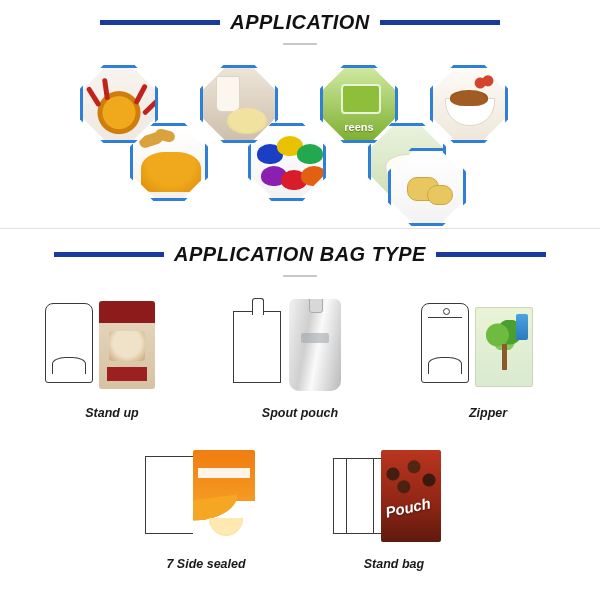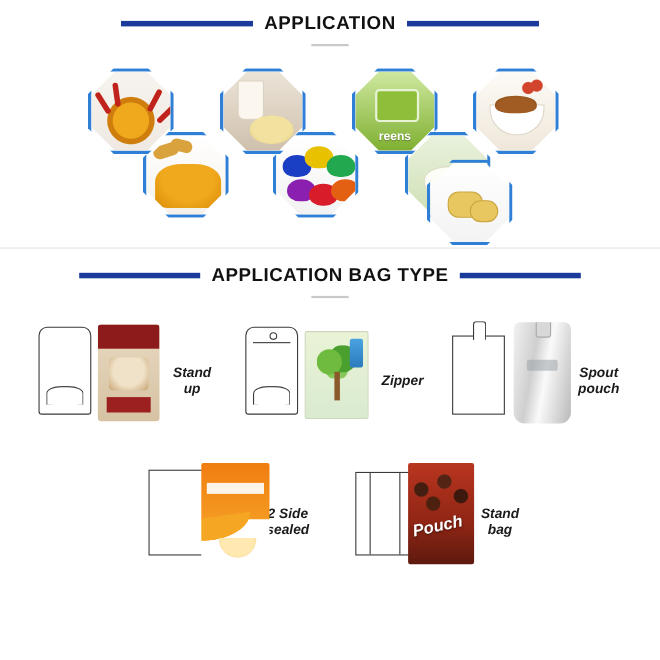--- a/index.html
+++ b/index.html
@@ -31,22 +31,23 @@
     padding: 0;
   }
   .rule {
     height: 5px;
     background: #1a3a9c;
     flex: 0 0 auto;
   }
   .rule.left  { width: 120px; }
   .rule.right { width: 120px; }
   .section-title {
-    font-size: 17px;
+    font-size: 20px;
     font-weight: bold;
+    font-style: italic;
     color: #111111;
     letter-spacing: .5px;
     white-space: nowrap;
   }
   .subrule {
     width: 34px;
     height: 2px;
     background: #c9c9c9;
     margin: 9px auto 0 auto;
   }
@@ -163,21 +164,21 @@
   }
   .bag-row {
     display: flex;
     justify-content: center;
     gap: 18px;
     margin-top: 20px;
   }
   .bag-cell {
     width: 170px;
     display: flex;
-    flex-direction: row;
+    flex-direction: column;
     align-items: center;
   }
   .bag-art {
     position: relative;
     width: 150px;
     height: 100px;
   }
   .bag-caption {
     margin-top: 9px;
     font-size: 12.5px;
@@ -420,60 +421,60 @@
             <div class="kraft-top"></div>
             <div class="kraft-win"></div>
             <div class="kraft-label"></div>
           </div>
         </div>
         <div class="bag-caption">Stand up</div>
       </div>
 
       <div class="bag-cell">
         <div class="bag-art">
+          <div class="outline-bag outline-spout">
+            <div class="spout-neck"></div>
+          </div>
+          <div class="prod prod-spout">
+            <div class="cap"></div>
+            <div class="mark"></div>
+          </div>
+        </div>
+        <div class="bag-caption">Spout pouch</div>
+      </div>
+
+      <div class="bag-cell">
+        <div class="bag-art">
           <div class="outline-bag outline-standup">
             <div class="zip-line"></div>
             <div class="zip-dot"></div>
           </div>
           <div class="prod prod-tree">
             <div class="tree-crown"></div>
             <div class="tree-trunk"></div>
             <div class="tree-strip"></div>
           </div>
         </div>
         <div class="bag-caption">Zipper</div>
-      </div>
-
-      <div class="bag-cell">
-        <div class="bag-art">
-          <div class="outline-bag outline-spout">
-            <div class="spout-neck"></div>
-          </div>
-          <div class="prod prod-spout">
-            <div class="cap"></div>
-            <div class="mark"></div>
-          </div>
-        </div>
-        <div class="bag-caption">Spout pouch</div>
       </div>
 
     </div>
 
     <div class="bag-row" style="margin-top:28px;">
 
       <div class="bag-cell">
         <div class="bag-art">
           <div class="outline-bag outline-flat"></div>
           <div class="prod prod-orange">
             <div class="orange-title"></div>
             <div class="orange-swoosh"></div>
             <div class="orange-bowl"></div>
           </div>
         </div>
-        <div class="bag-caption">2 Side sealed</div>
+        <div class="bag-caption">7 Side sealed</div>
       </div>
 
       <div class="bag-cell">
         <div class="bag-art">
           <div class="outline-bag outline-gusset">
             <div class="gusset-fold" style="left:12px;"></div>
             <div class="gusset-fold" style="right:12px; left:auto;"></div>
           </div>
           <div class="prod prod-coffee">
             <div class="coffee-beans"></div>

